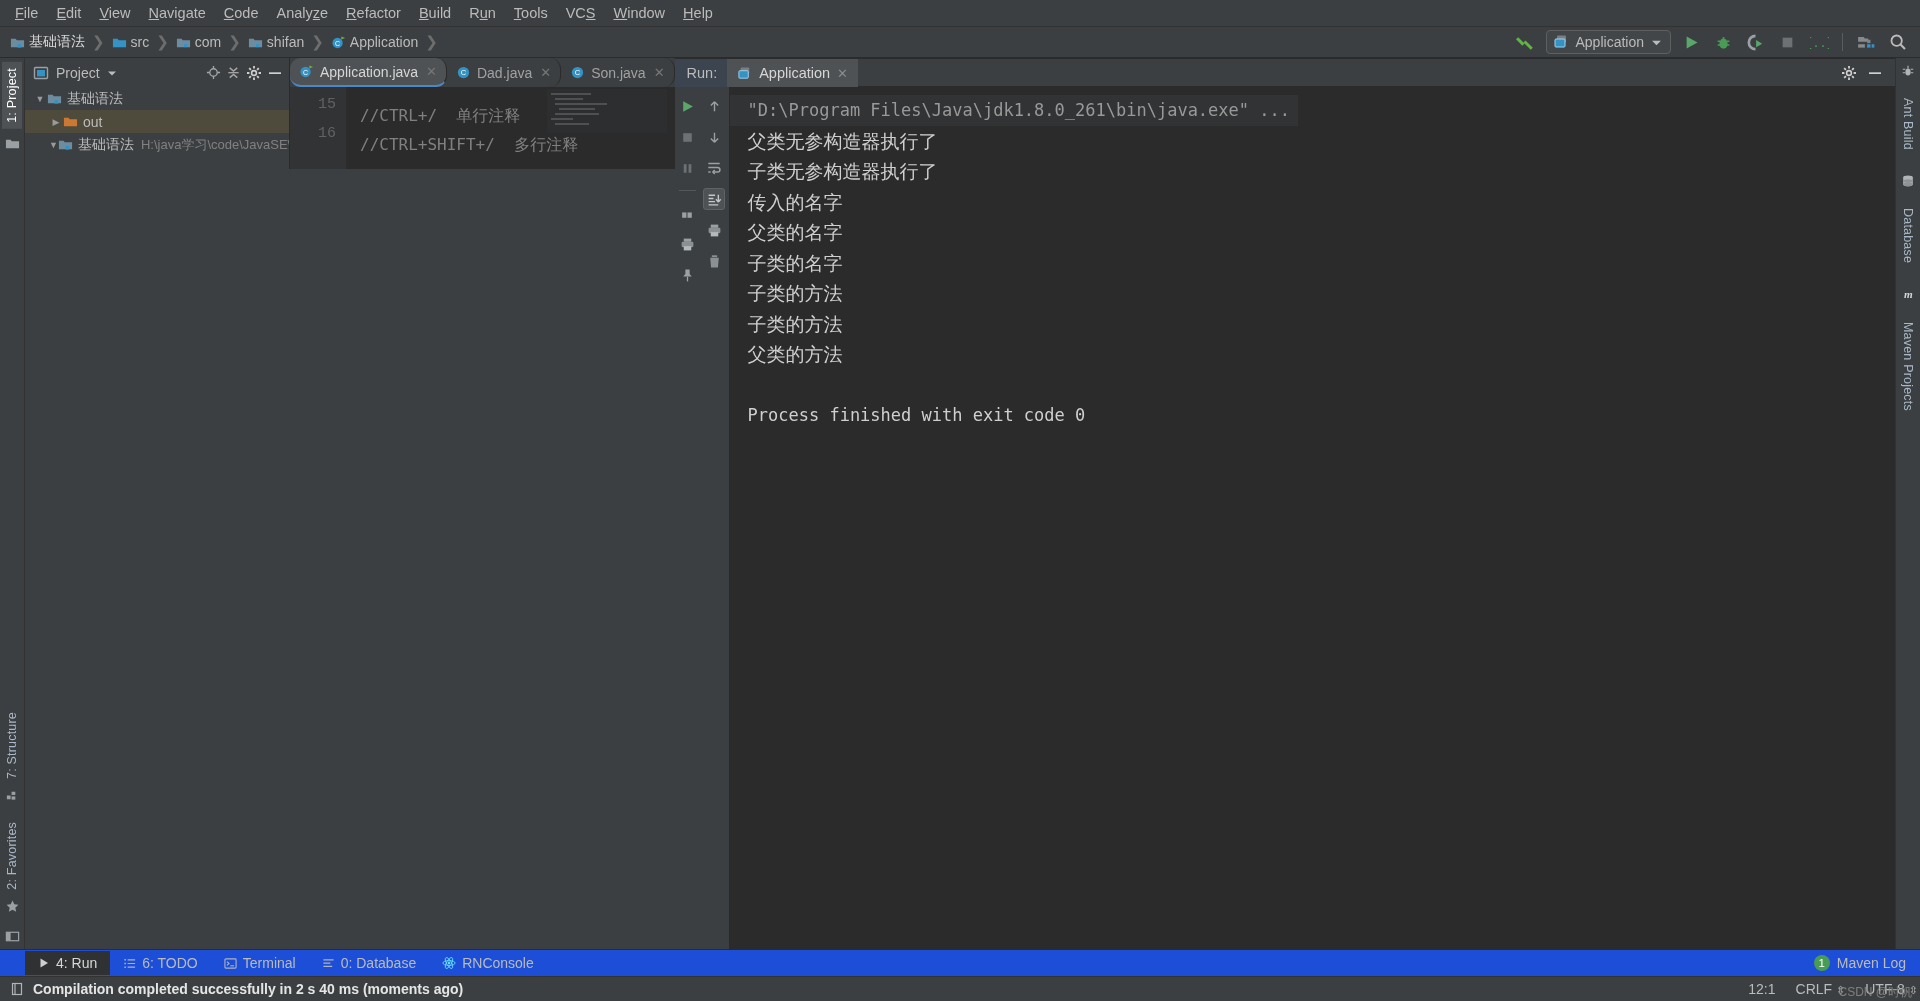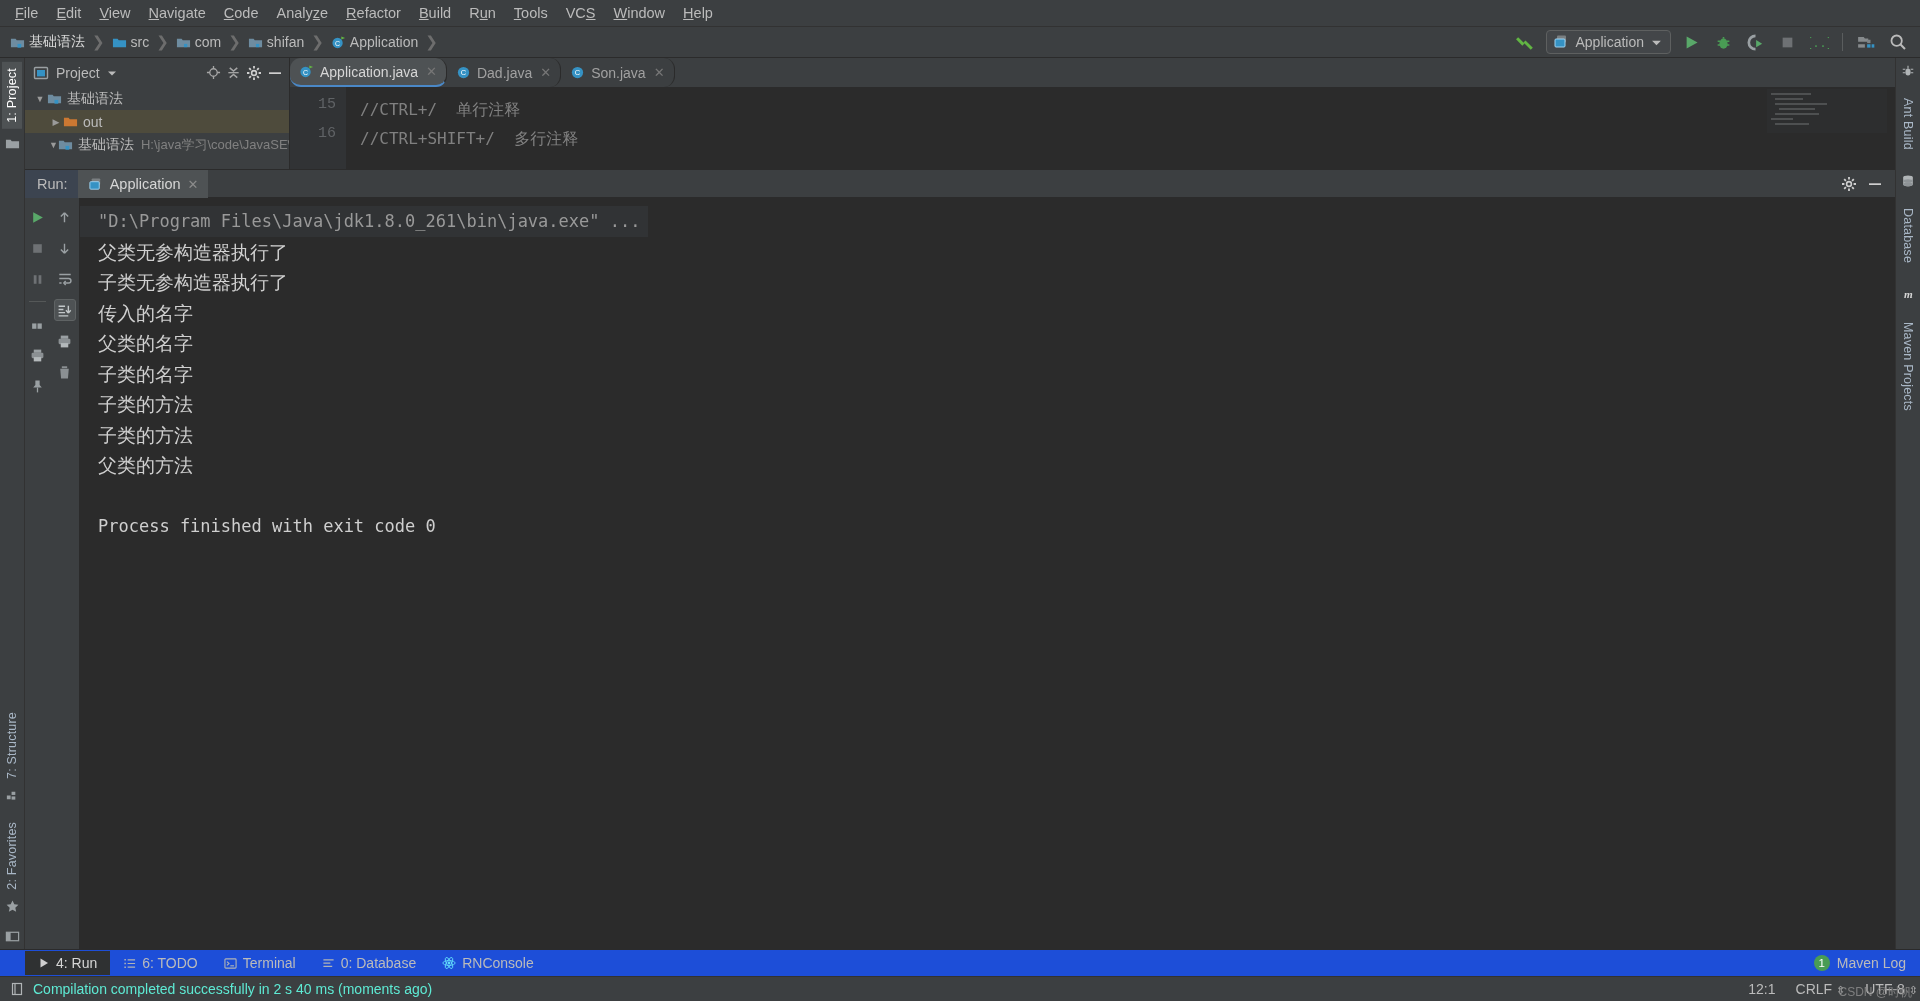--- a/index.html
+++ b/index.html
@@ -59,21 +59,21 @@
   .vtab.sel { background: #4e5254; color: #ffffff; }
   .strip-group { display: flex; flex-direction: column; align-items: center; gap: 3px; }
 
   
   .rightstrip {
     width: 25px; background: #3c3f41; border-left: 1px solid #323232;
     display: flex; flex-direction: column; align-items: center; padding-top: 6px; gap: 14px; flex: 0 0 25px;
   }
 
   
-  .center { flex: 1 1 auto; display: flex; flex-direction: column; min-width: 0; }
+  .center { flex: 1 1 auto; display: flex; flex-direction: row; min-width: 0; }
 
   
   .upper { height: 111px; display: flex; flex: 0 0 111px; min-height: 0; background:#3c3f41; }
 
   .projpanel { width: 265px; flex: 0 0 265px; background: #3c3f41; display: flex; flex-direction: column; border-right: 1px solid #2b2b2b; }
   .projhead { height: 29px; display: flex; align-items: center; padding: 0 6px 0 8px; }
   .projhead-title { color: #bbbbbb; font-size: 14px; margin-left: 7px; }
   .projhead-icons { margin-left: auto; display: flex; align-items: center; gap: 5px; }
   .tree { flex: 1 1 auto; overflow: hidden; font-size: 14px; }
   .trow { height: 23px; display: flex; align-items: center; color: #bbbbbb; padding-left: 8px; white-space: nowrap; }
@@ -85,21 +85,21 @@
   .editorpane { flex: 1 1 auto; display: flex; flex-direction: column; min-width: 0; background: #2b2b2b; }
   .tabsrow { height: 29px; background: #3c3f41; display: flex; align-items: stretch; }
   .etab { display: flex; align-items: center; gap: 6px; padding: 0 9px; font-size: 14px; color: #a1a1a1; border-right:1px solid #2b2b2b;border-radius:11px;}
   .etab.active { background: #4e5254; color: #d6d6d6; border-bottom: 2px solid #4a88c7; }
   .etab .x { color: #777; font-size: 13px; margin-left: 2px; }
   .tabfill { flex: 1 1 auto; background: #3c3f41; }
 
   .codearea { flex: 1 1 auto; background: #2b2b2b; position: relative; display: flex; overflow: hidden; }
   .gutter { width: 56px; flex: 0 0 56px; background: #313335; color: #606366; font-family: Liberation Mono, monospace; font-size: 15px; text-align: right; padding-right: 10px; padding-top: 3px;}
   .gutter div { height: 29px; line-height: 29px; }
-  .codelines { flex: 1 1 auto; padding-left: 14px; padding-top:8px; font-family: "DejaVu Sans Mono", monospace; font-size: 16px; color: #808080; overflow: hidden; }
+  .codelines { flex: 1 1 auto; padding-left: 14px; padding-top:14px; font-family: "DejaVu Sans Mono", monospace; font-size: 16px; color: #808080; overflow: hidden; }
   .codelines div { height: 29px; line-height: 29px; white-space: pre; }
   .cmt { color: #808080; }
   .minimap { position: absolute; right: 8px; top: 2px; width: 120px; height: 44px; opacity: .55; }
 
   
   .runwin { flex: 1 1 auto; display: flex; flex-direction: column; min-height: 0; background: #3c3f41; }
   .runheader {
     height: 29px; background: #3c3f41; display: flex; align-items: stretch; border-top: 1px solid #2b2b2b; text-align: center;
   }
   .run-label { display: flex; align-items: center; color: #bbbbbb; font-size: 14.5px; padding: 0 10px 0 12px; background: #3c4450; }
@@ -136,21 +136,21 @@
   .bottombar-right { margin-left: auto; display: flex; align-items: center; gap: 7px; padding-right: 14px; }
   .evbadge {
     background: #499c54; color: #fff; font-size: 11.5px; width: 16px; height: 16px; border-radius: 50%;
     display: flex; align-items: center; justify-content: center;
   }
 
   .statusbar {
     height: 25px; flex: 0 0 25px; background: #3c3f41; display: flex; align-items: center;
     padding-left: 10px; gap: 9px; border-top: 1px solid #323232; position: relative;
   }
-  .status-text { color: #5eead4; font-size: 14px; }
+  .status-text { color: #e5e5e5; font-size: 14px; font-weight: bold; }
   .statusbar-right { margin-left: auto; display: flex; align-items: center; gap: 20px; padding-right: 2px; color: #bbbbbb; font-size: 14px; }
   .wm { position: absolute; right: 8px; bottom: 0px; color: #8b8b8b; font-size: 12px; opacity: .85; }
 
   .ico { display: inline-flex; align-items: center; justify-content: center; }
 </style>
 </head>
 <body>
 
 <div id="app">
 

